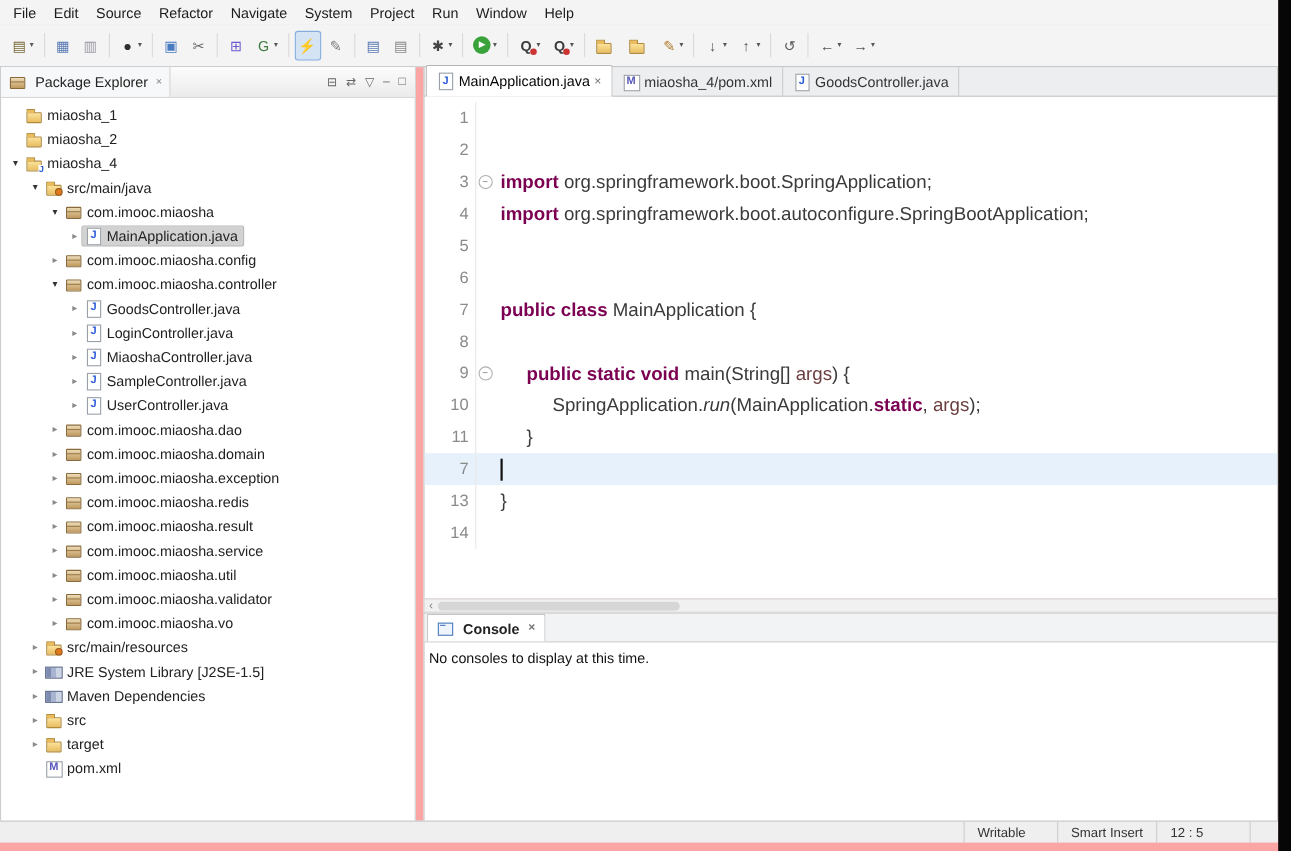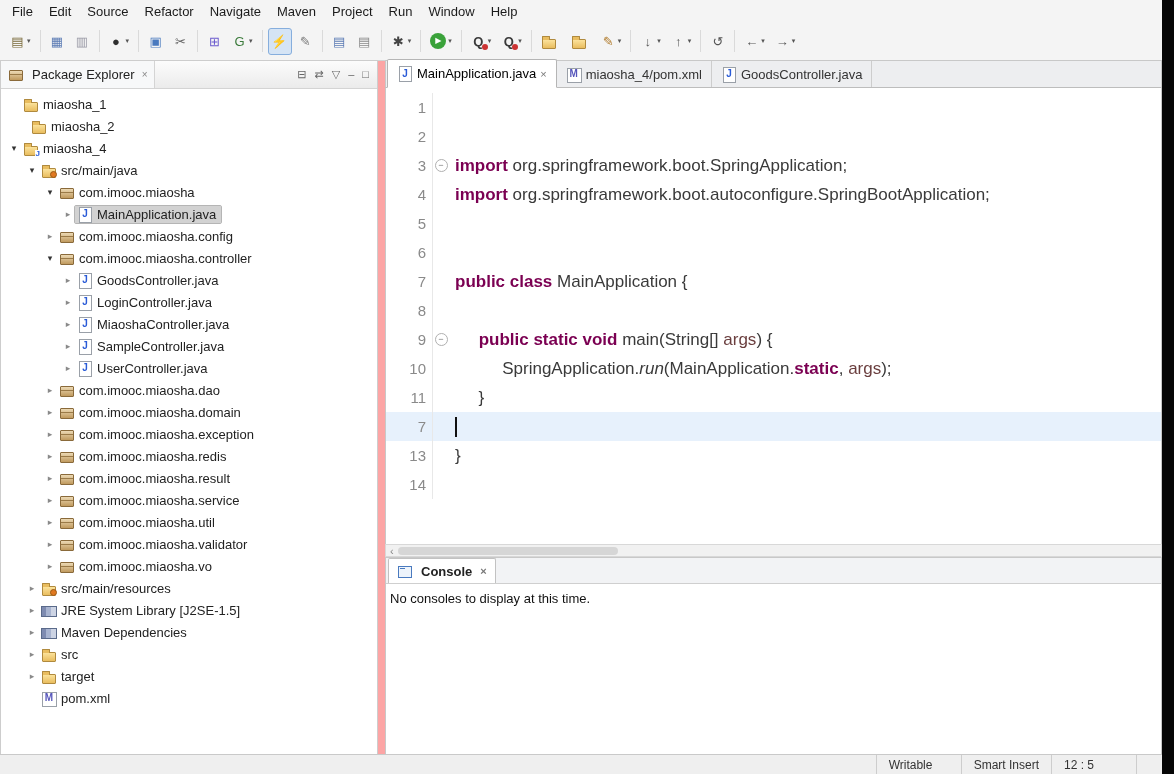--- a/index.html
+++ b/index.html
@@ -108,40 +108,40 @@
   
   .console-panel{position:absolute;top:557px;left:385px;width:777px;bottom:19px;background:#fff;
     border-left:1px solid #c8c8c8;border-right:1px solid #c8c8c8;border-top:1px solid #c8c8c8;box-sizing:border-box;}
   .console-header{height:25px;background:#f2f3f5;border-bottom:1px solid #cfcfcf;display:flex;
     align-items:flex-end;padding-left:2px;font-weight:bold;}
   .console-tab{display:inline-flex;align-items:center;gap:4px;height:24px;padding:0 8px;background:#fff;
     border:1px solid #c2c2c2;border-bottom:none;border-radius:2px 2px 0 0;font-size:13px;color:#222;}
   .console-msg{padding:7px 4px;font-size:13px;color:#111;}
 
   
-  .status-bar{position:absolute;left:0;right:12px;bottom:0;height:19px;background:#efefef;
+  .status-bar{position:absolute;left:0;right:12px;bottom:8px;height:19px;background:#efefef;
     border-top:1px solid #c9c9c9;display:flex;align-items:center;font-size:12px;color:#333;}
   .status-spacer{flex:1;}
   .status-cell{height:100%;display:flex;align-items:center;padding:0 12px;border-left:1px solid #cdcdcd;min-width:85px;box-sizing:border-box;}
   .status-cell.trail{min-width:26px;}
 
   
   .crt-right{position:absolute;top:0;right:0;width:12px;height:774px;background:#060606;}
 </style>
 </head>
 <body>
 
 <div class="app">
   <div class="menu-bar">
       <span class="menu-item">File</span>
       <span class="menu-item">Edit</span>
       <span class="menu-item">Source</span>
       <span class="menu-item">Refactor</span>
       <span class="menu-item">Navigate</span>
-      <span class="menu-item">Maven</span>
+      <span class="menu-item">System</span>
       <span class="menu-item">Project</span>
       <span class="menu-item">Run</span>
       <span class="menu-item">Window</span>
       <span class="menu-item">Help</span>
     </div>
   <div class="toolbar">
       <span class="tb-group">
         <span class="tb-btn">
           <span class="tb-glyph" style="color: rgb(122, 106, 58);">▤</span>
           <span class="tb-dd">▾</span>
@@ -284,21 +284,21 @@
         </div>
     </div>
     <div class="tree">
         <div class="tree-row" style="padding-left: 6px;">
           <span class="arrow"></span>
           <span class="row-box">
             <span class="ic ic-folder"></span>
             <span class="tree-label">miaosha_1</span>
           </span>
         </div>
-        <div class="tree-row" style="padding-left: 14px; text-align: center;">
+        <div class="tree-row" style="padding-left: 6px; text-align: center;">
           <span class="arrow"></span>
           <span class="row-box">
             <span class="ic ic-folder"></span>
             <span class="tree-label">miaosha_2</span>
           </span>
         </div>
         <div class="tree-row" style="padding-left: 6px;">
           <span class="arrow open">▾</span>
           <span class="row-box">
             <span class="ic ic-folder">

